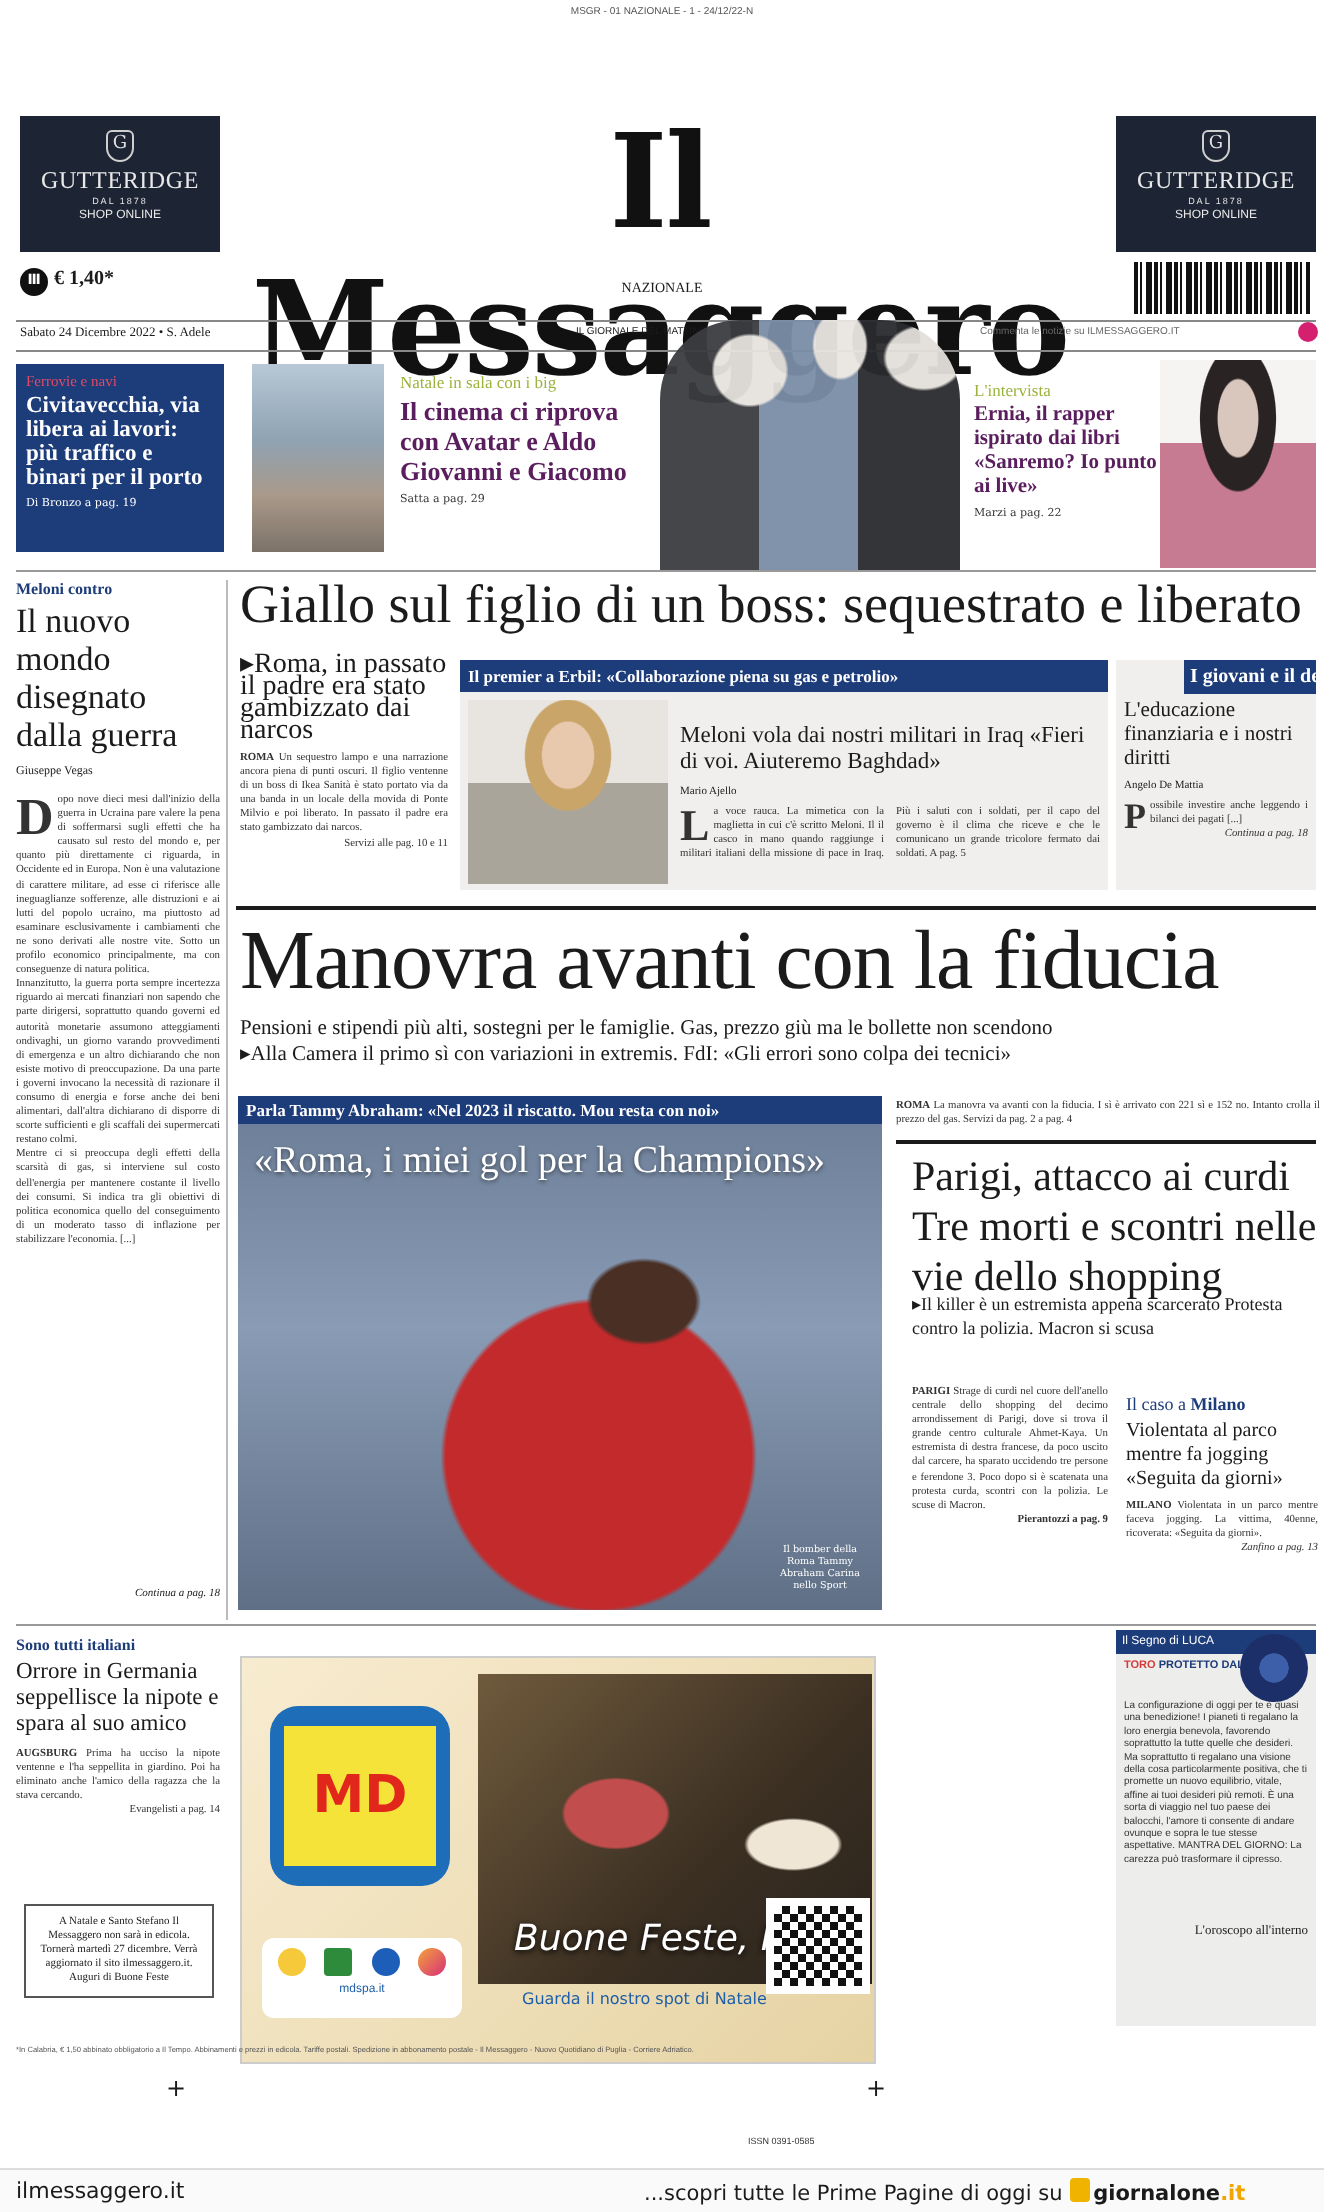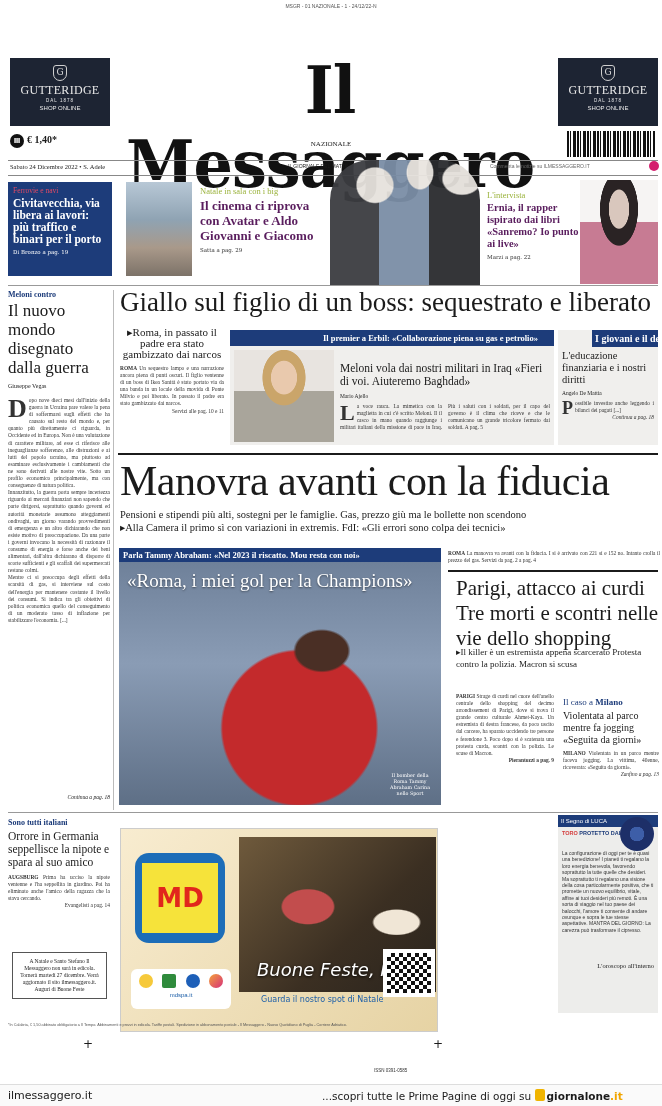--- a/index.html
+++ b/index.html
@@ -156,27 +156,27 @@
   <div class="serif" style="font-size:6px;margin:6px 0 8px;">Giuseppe Vegas</div>
   <div class="body-text" style="white-space:pre-line;height:395px;overflow:hidden;"><span class="dropcap">D</span><span>opo nove dieci mesi dall'inizio della guerra in Ucraina pare valere la pena di soffermarsi sugli effetti che ha causato sul resto del mondo e, per quanto più direttamente ci riguarda, in Occidente ed in Europa. Non è una valutazione di carattere militare, ad esse ci riferisce alle ineguaglianze sofferenze, alle distruzioni e ai lutti del popolo ucraino, ma piuttosto ad esaminare esclusivamente i cambiamenti che ne sono derivati alle nostre vite. Sotto un profilo economico principalmente, ma con conseguenze di natura politica.
    Innanzitutto, la guerra porta sempre incertezza riguardo ai mercati finanziari non sapendo che parte dirigersi, soprattutto quando governi ed autorità monetarie assumono atteggiamenti ondivaghi, un giorno varando provvedimenti di emergenza e un altro dichiarando che non esiste motivo di preoccupazione. Da una parte i governi invocano la necessità di razionare il consumo di energia e forse anche dei beni alimentari, dall'altra dichiarano di disporre di scorte sufficienti e gli scaffali dei supermercati restano colmi.
    Mentre ci si preoccupa degli effetti della scarsità di gas, si interviene sul costo dell'energia per mantenere costante il livello dei consumi. Si indica tra gli obiettivi di politica economica quello del conseguimento di un moderato tasso di inflazione per stabilizzare l'economia. [...]</span></div>
   <div class="serif" style="font-size:5.5px;text-align:right;font-style:italic;margin-top:2px;">Continua a pag. 18</div>
 </div>
 <div class="vrule" style="top:290px;left:113px;height:520px;"></div>
 
 <div class="abs giallo">Giallo sul figlio di un boss: sequestrato e liberato</div>
 <div class="abs" style="top:327px;left:120px;width:104px;">
-  <div class="serif" style="font-size:11px;line-height:11px;text-align:center;">▸<span>Roma, in passato il padre era stato gambizzato dai narcos</span></div>
+  <div class="serif" style="font-size:14px;line-height:11px;">▸<span>Roma, in passato il padre era stato gambizzato dai narcos</span></div>
   <div class="body-text" style="margin-top:5px;"><b>ROMA</b> <span>Un sequestro lampo e una narrazione ancora piena di punti oscuri. Il figlio ventenne di un boss di Ikea Sanità è stato portato via da una banda in un locale della movida di Ponte Milvio e poi liberato. In passato il padre era stato gambizzato dai narcos.</span></div>
   <div class="body-text" style="text-align:right;">Servizi alle pag. 10 e 11</div>
 </div>
 
 <div class="abs grey-box" style="top:330px;left:230px;width:324px;height:115px;">
-  <div class="bluebar" style="font-size:8.5px;padding:3px 16px;white-space:nowrap;text-align:right;">Il premier a Erbil: «Collaborazione piena su gas e petrolio»</div>
+  <div class="bluebar" style="font-size:8.5px;padding:3px 4px;white-space:nowrap;">Il premier a Erbil: «Collaborazione piena su gas e petrolio»</div>
   <div class="abs" style="top:20px;left:4px;width:100px;height:92px;background:radial-gradient(ellipse at 50% 30%,#e9c9ad 0 18%,#caa56a 19% 30%,transparent 31%),linear-gradient(180deg,#e8e4e0 0 45%,#a9a59b 45% 100%);"></div>
   <div class="abs" style="top:22px;left:110px;width:210px;margin-top:10px;">
     <div class="serif" style="font-size:11.5px;line-height:13px;">Meloni vola dai nostri militari in Iraq «Fieri di voi. Aiuteremo Baghdad»</div>
     <div class="serif" style="font-size:5.5px;margin:5px 0 4px;">Mario Ajello</div>
     <div class="body-text" style="column-count:2;column-gap:6px;height:36px;overflow:hidden;"><span class="dropcap" style="font-size:22px;line-height:18px;">L</span><span>a voce rauca. La mimetica con la maglietta in cui c'è scritto Meloni. Il il casco in mano quando raggiunge i militari italiani della missione di pace in Iraq. Più i saluti con i soldati, per il capo del governo è il clima che riceve e che le comunicano un grande tricolore fermato dai soldati.</span> <span>A pag. 5</span></div>
   </div>
 </div>
 
 <div class="abs grey-box" style="top:330px;left:558px;width:100px;height:115px;">
   <div class="bluebar" style="font-size:10px;padding:3px 3px;white-space:nowrap;margin-left:34px;">I giovani e il denaro</div>

